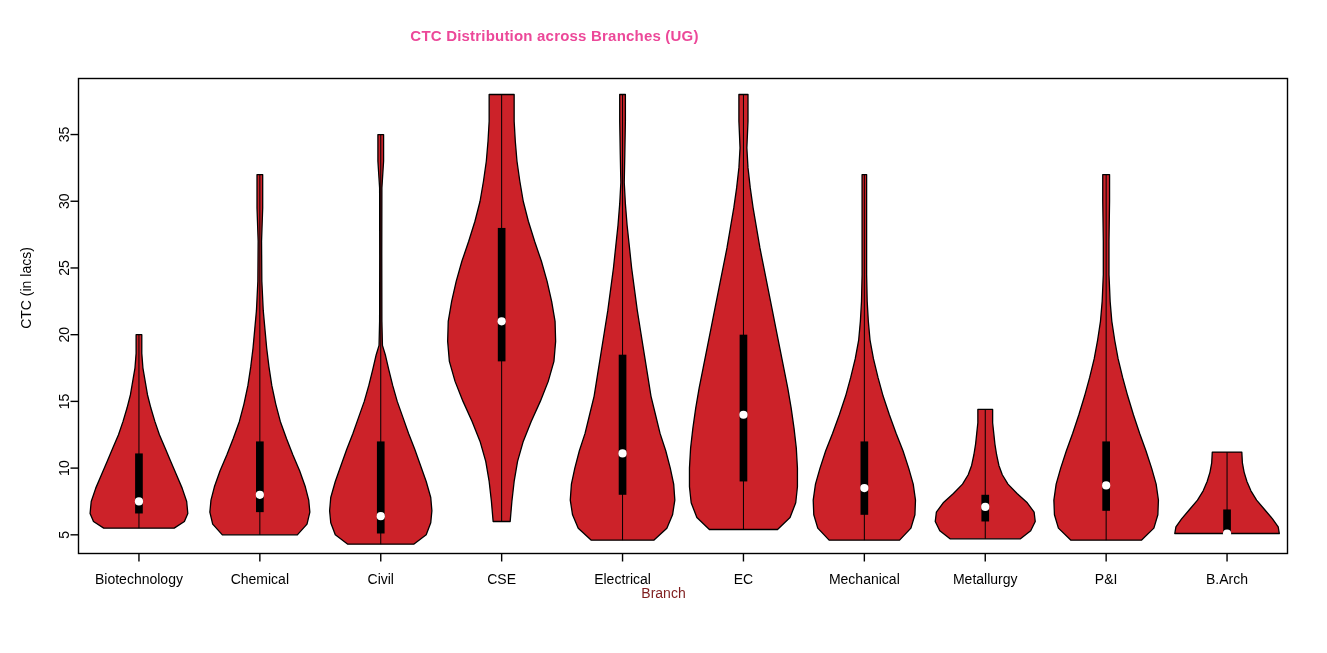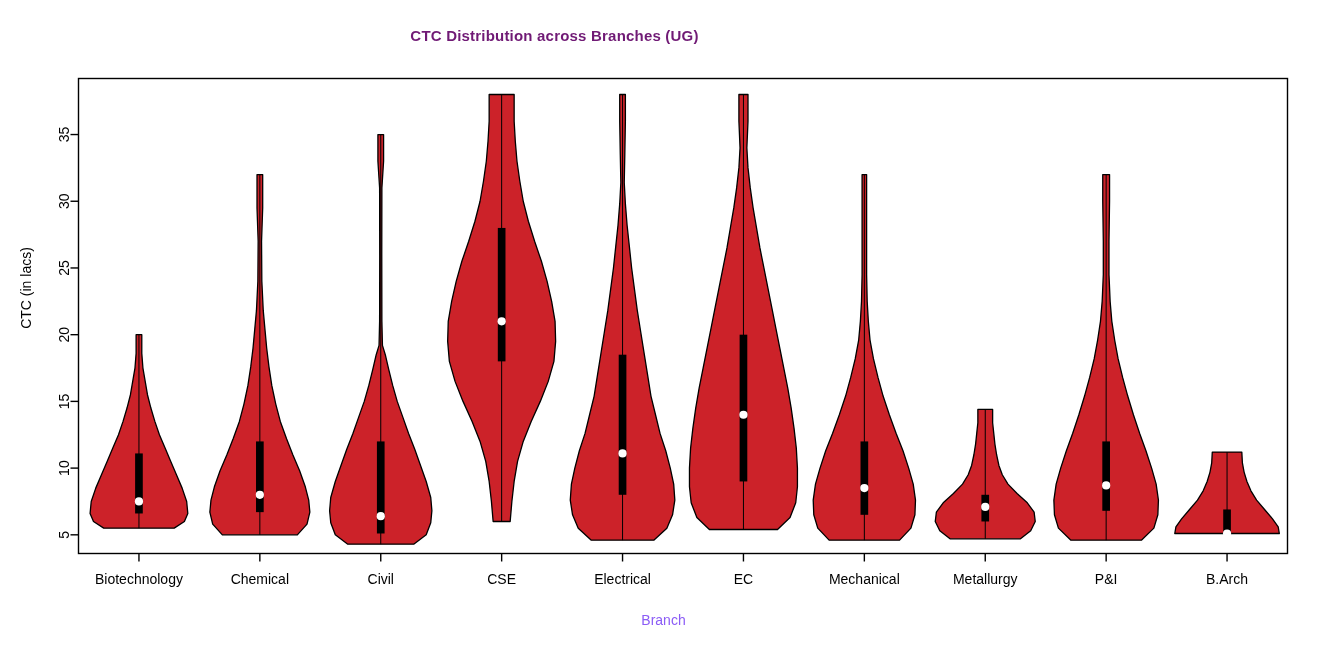--- a/index.html
+++ b/index.html
@@ -16,31 +16,31 @@
     overflow: hidden;
   }
   #plot-title {
     position: absolute;
     left: 0;
     top: 27px;
     width: 1109px;
     text-align: center;
     font-size: 15px;
     font-weight: bold;
-    color: #701a75;
+    color: #ec4899;
     letter-spacing: 0.2px;
   }
   #xlabel {
     position: absolute;
     left: 0;
-    top: 612px;
+    top: 585px;
     width: 1327px;
     text-align: center;
     font-size: 14px;
-    color: #8b5cf6;
+    color: #7f1d1d;
   }
   #ylabel {
     position: absolute;
     left: -44px;
     top: 280px;
     width: 140px;
     text-align: center;
     font-size: 14px;
     color: #000000;
     transform: rotate(-90deg);

